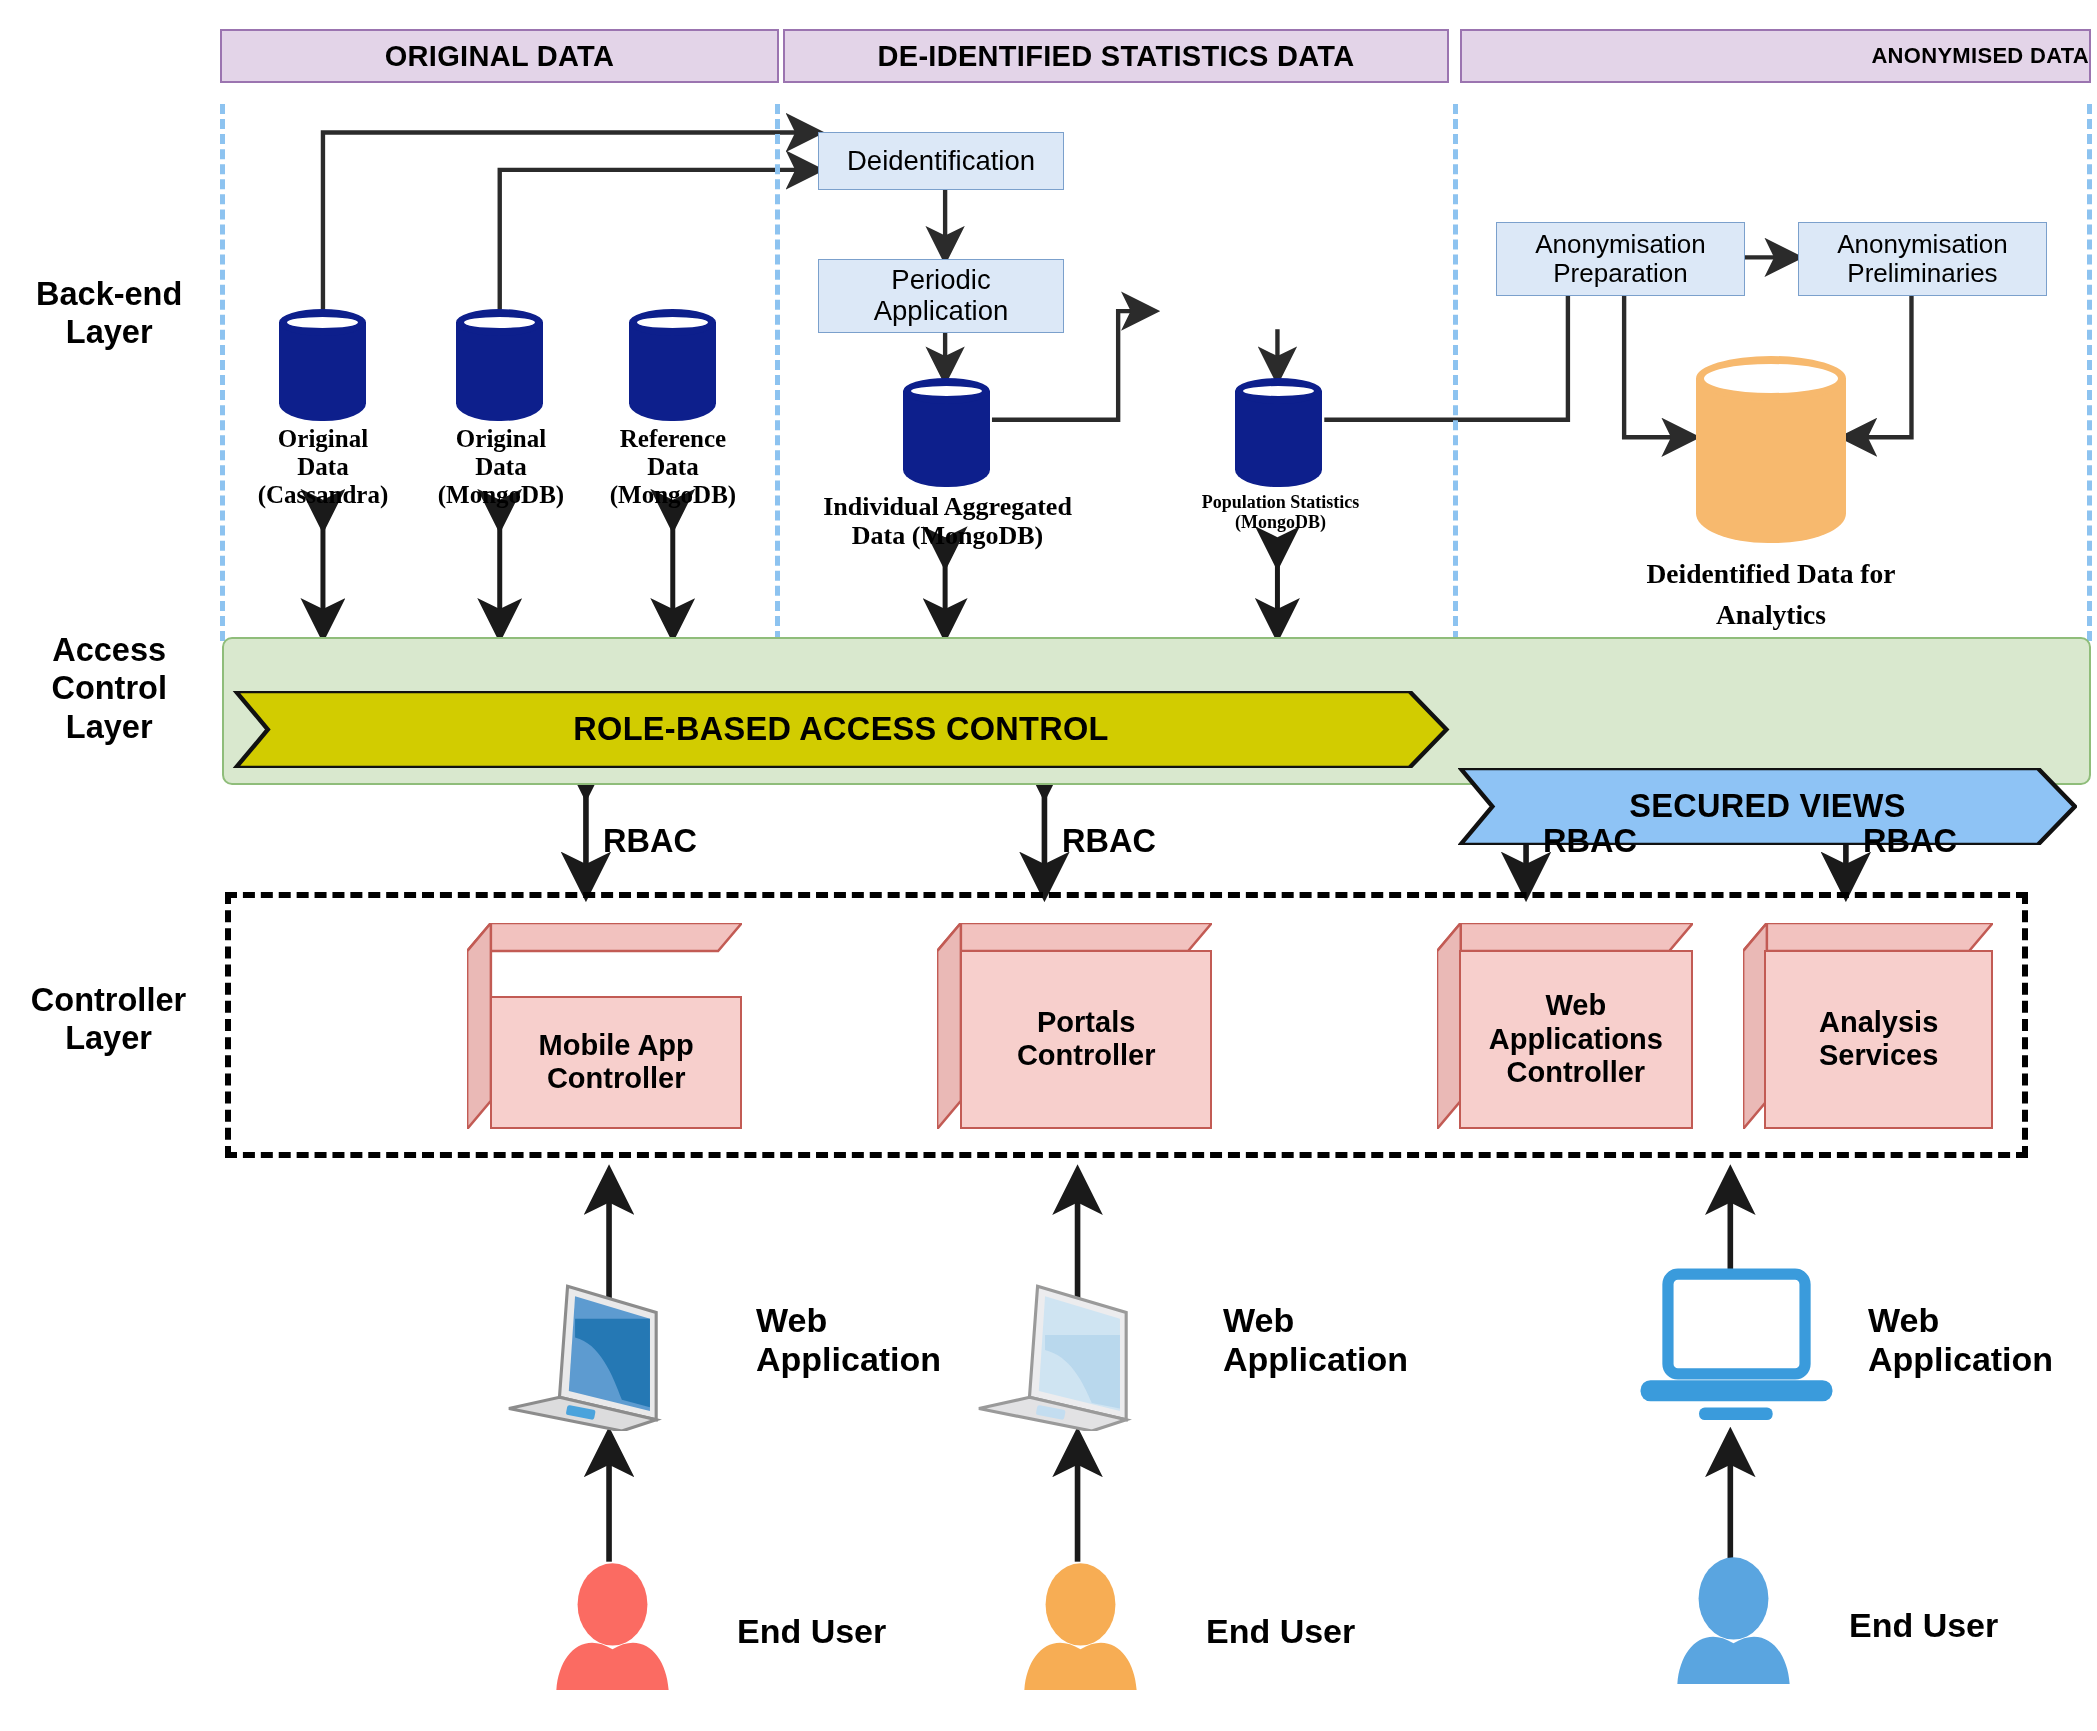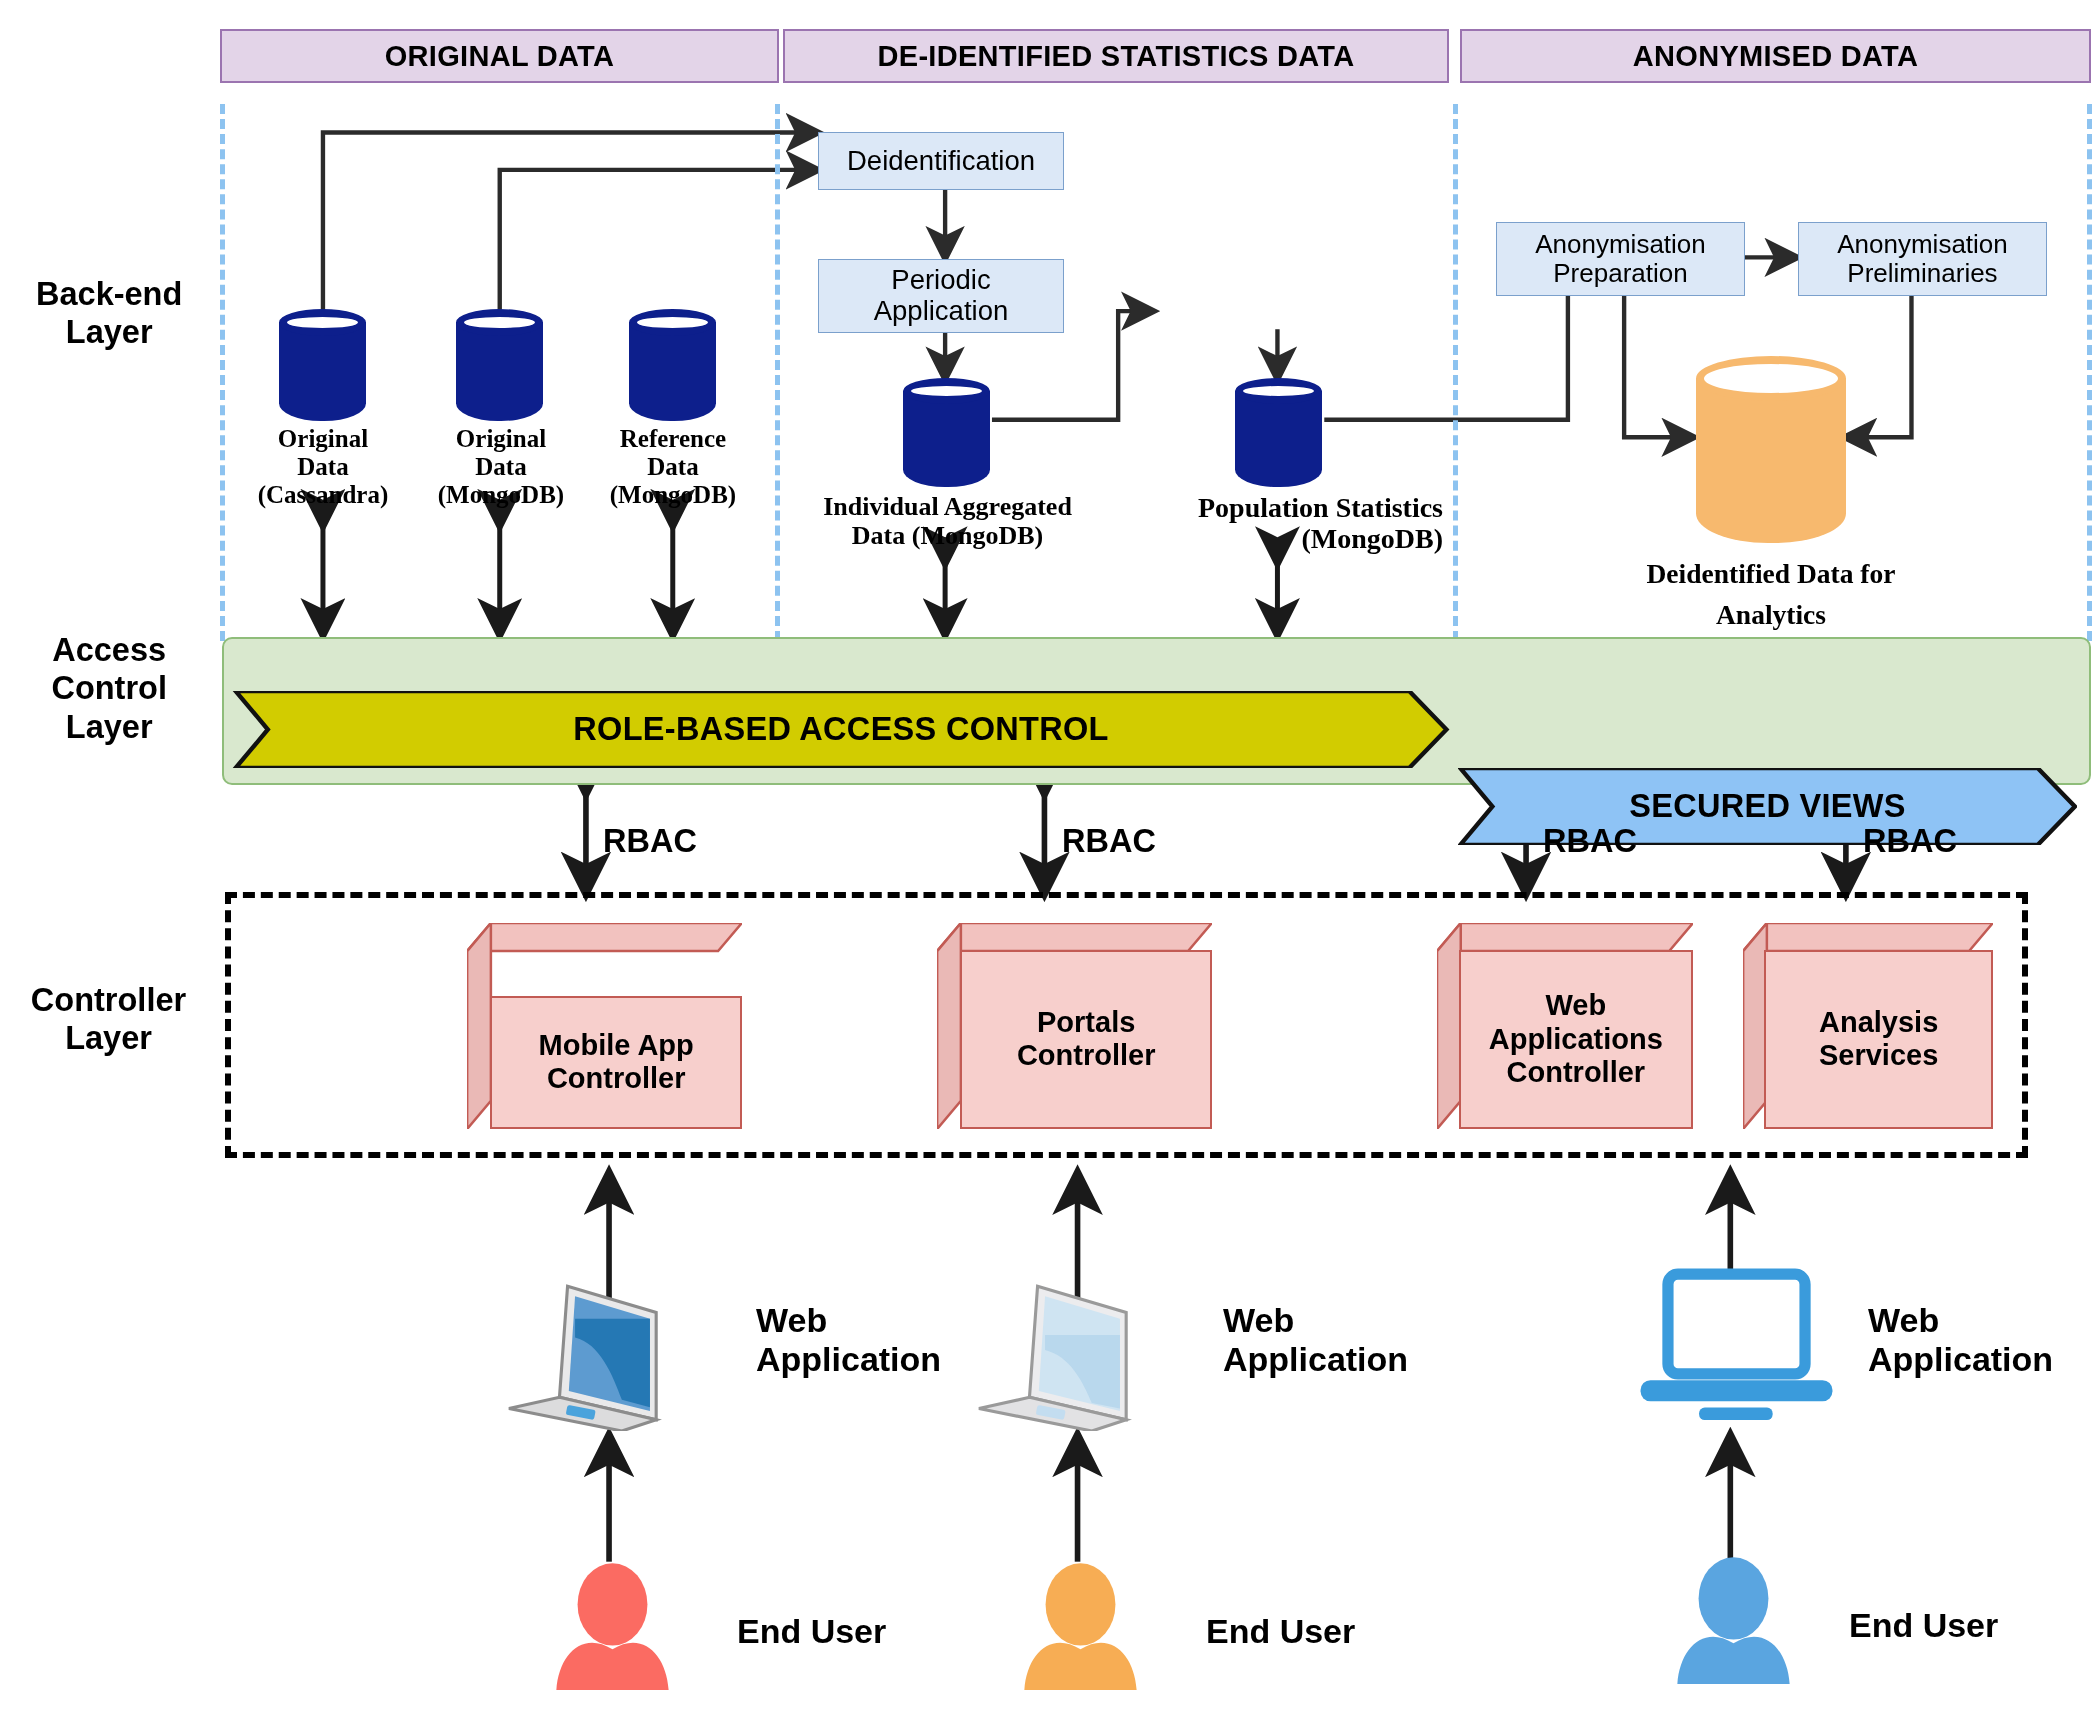--- a/index.html
+++ b/index.html
@@ -150,21 +150,21 @@
   <div class="abs vdash" style="left:775px;top:104px;height:537px;"></div>
   <div class="abs vdash" style="left:1453px;top:104px;height:537px;"></div>
   <div class="abs vdash" style="left:2087px;top:104px;height:537px;"></div>
 
   <div class="abs sec-header" style="left:220px;top:29px;width:555px;height:50px;font-size:29px;">
     <span>ORIGINAL DATA</span>
   </div>
   <div class="abs sec-header" style="left:783px;top:29px;width:662px;height:50px;font-size:29px;">
     <span>DE-IDENTIFIED STATISTICS DATA</span>
   </div>
-  <div class="abs sec-header" style="left:1460px;top:29px;width:627px;height:50px;font-size:29px;">
+  <div class="abs sec-header" style="left:1460px;top:29px;width:627px;height:50px;font-size:22px;justify-content:flex-end;">
     <span>ANONYMISED DATA</span>
   </div>
 
   <div class="abs layer-label" style="left:6.2px;top:275px;width:206px;font-size:32.5px;">
     <div>Back-end</div>
     <div>Layer</div>
   </div>
   <div class="abs layer-label" style="left:6.2px;top:631px;width:206px;font-size:32.5px;">
     <div>Access</div>
     <div>Control</div>
@@ -238,21 +238,21 @@
 
   <div class="cyl" style="left:1235px;top:378px;width:87px;height:109px;">
     <div class="body" style="background:#0d1f8c;"></div>
     <div class="top" style="background:#fff;border:8.1px solid #0d1f8c;"></div>
   </div>
 
   <div class="abs cap" style="left:785px;top:492px;width:325px;font-size:26px;">
     <div>Individual  Aggregated</div>
     <div>Data (MongoDB)</div>
   </div>
-  <div class="abs cap" style="left:1118px;top:492px;width:325px;font-size:28px;text-align:right;">
+  <div class="abs cap" style="left:1118px;top:492px;width:325px;font-size:18px;">
     <div>Population Statistics</div>
     <div>(MongoDB)</div>
   </div>
 
   <div class="cyl" style="left:1696px;top:356px;width:150px;height:187px;">
     <div class="body" style="background:#f7b96e;"></div>
     <div class="top" style="background:#fff;border:8.7px solid #f7b96e;"></div>
   </div>
   <div class="abs cap" style="left:1571px;top:553px;width:400px;font-size:27.5px;line-height:1.5;">
     <div>Deidentified Data for</div>

